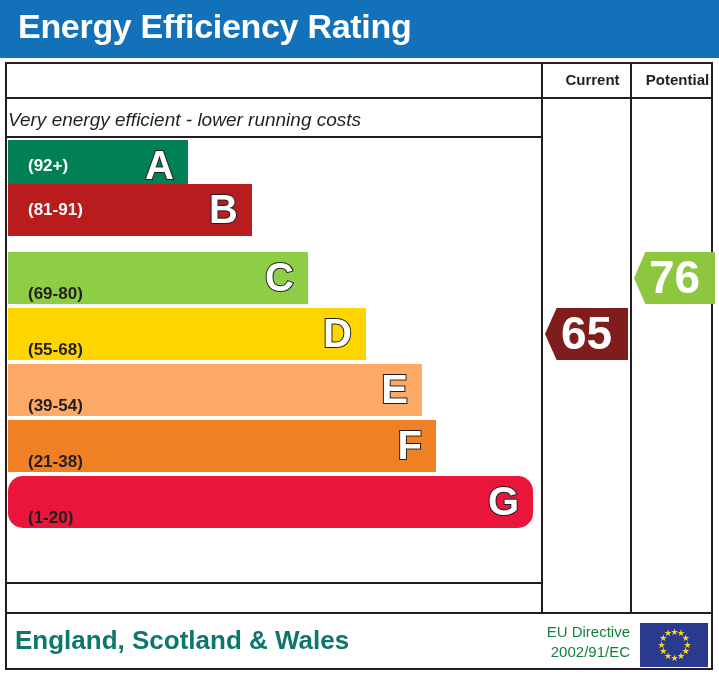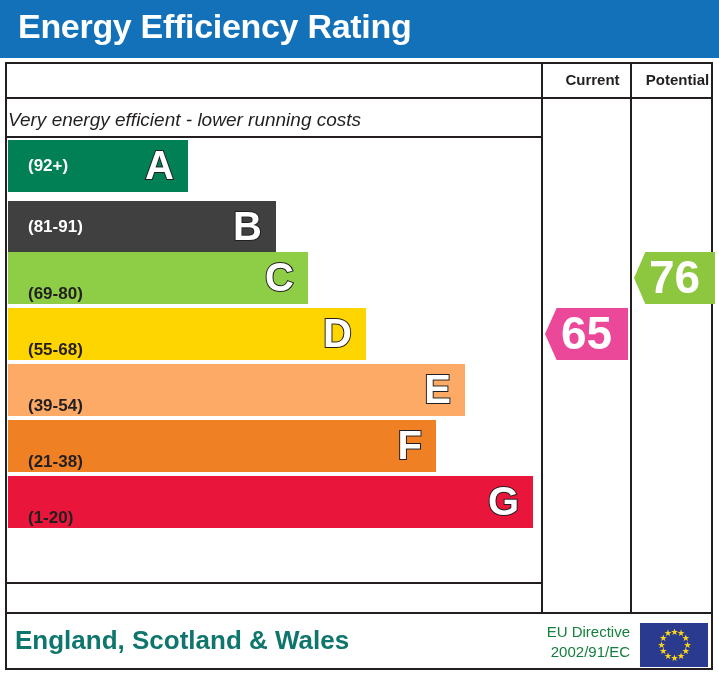--- a/index.html
+++ b/index.html
@@ -221,49 +221,49 @@
   <div class="vline vline-b"></div>
 
   <div class="caption caption-top">Very energy efficient - lower running costs</div>
   <div class="sep-line sep-top"></div>
 
   <div id="bars">
       <div class="bar" style="top: 140px; width: 180px; background: rgb(0, 128, 84);">
         <span class="range">(92+)</span>
         <span class="letter">A</span>
       </div>
-      <div class="bar" style="top: 201px; width: 268px; background: #404040;">
+      <div class="bar" style="top: 184px; width: 244px; background: #b91c1c;">
         <span class="range">(81-91)</span>
         <span class="letter">B</span>
       </div>
       <div class="bar dark-text" style="top: 252px; width: 300px; background: rgb(141, 206, 70);">
         <span class="range">(69-80)</span>
         <span class="letter">C</span>
       </div>
       <div class="bar dark-text" style="top: 308px; width: 358px; background: rgb(255, 213, 0);">
         <span class="range">(55-68)</span>
         <span class="letter">D</span>
       </div>
-      <div class="bar dark-text" style="top: 364px; width: 457px; background: rgb(252, 170, 101); text-align: right;">
+      <div class="bar dark-text" style="top: 364px; width: 414px; background: rgb(252, 170, 101); text-align: right;">
         <span class="range">(39-54)</span>
         <span class="letter">E</span>
       </div>
       <div class="bar dark-text" style="top: 420px; width: 428px; background: rgb(239, 128, 35);">
         <span class="range">(21-38)</span>
         <span class="letter">F</span>
       </div>
-      <div class="bar dark-text" style="top: 476px; width: 525px; background: rgb(233, 21, 59);">
+      <div class="bar dark-text" style="top: 476px; width: 525px; background: rgb(233, 21, 59); border-radius: 15px;">
         <span class="range">(1-20)</span>
         <span class="letter">G</span>
       </div>
     </div>
 
   <div class="sep-line sep-bottom"></div>
 
-  <div class="marker marker-current" id="marker-current" style="background: #ec4899; top: 308px;">65</div>
+  <div class="marker marker-current" id="marker-current" style="background: #7f1d1d; top: 308px;">65</div>
   <div class="marker marker-potential" id="marker-potential" style="background: rgb(141, 198, 63); top: 252px;">76</div>
 
   <div class="footer"></div>
   <div class="footer-country">England, Scotland &amp; Wales</div>
   <div class="footer-directive">
     <div>EU Directive</div>
     <div>2002/91/EC</div>
   </div>
   <div class="eu-flag" id="eu-flag">
       <span class="star" style="left: 30.5px; top: 5.5px;">★</span>

